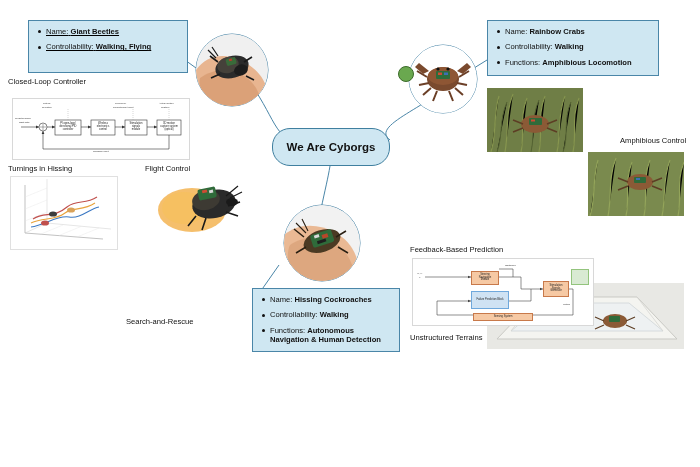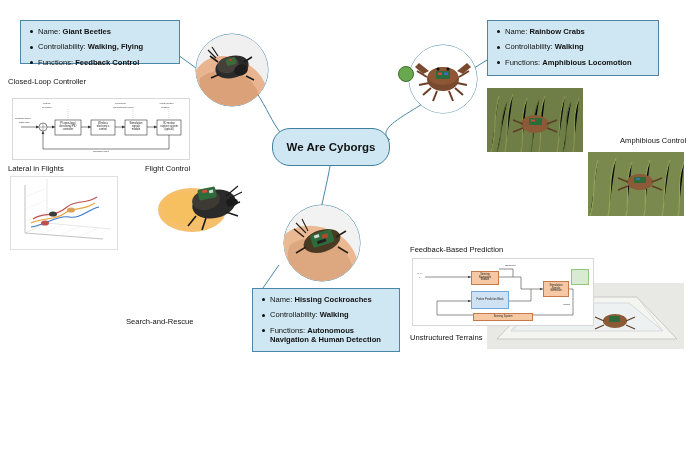--- a/index.html
+++ b/index.html
@@ -127,33 +127,29 @@
 
     <circle cx="232" cy="70" r="36" fill="none" stroke="#4a86a8" stroke-width="1"></circle>
     <circle cx="443" cy="79" r="34" fill="none" stroke="#4a86a8" stroke-width="1"></circle>
     <circle cx="322" cy="243" r="38" fill="none" stroke="#4a86a8" stroke-width="1"></circle>
   </svg>
 
   <div class="abs center-node">
     <span>We Are Cyborgs</span>
   </div>
 
-  <div class="abs callout" style="left:20px; top:20px; width:160px; height:44px;">
+  <div class="abs callout" style="left:28px; top:20px; width:160px; height:53px;text-decoration:underline;">
     <ul>
       <li>
         <span>Name:</span>
         <b>Giant Beetles</b>
       </li>
       <li>
         <span>Controllability:</span>
         <b>Walking, Flying</b>
-      </li>
-      <li>
-        <span>Functions:</span>
-        <b>Feedback Control</b>
       </li>
     </ul>
   </div>
 
   <div class="abs callout" style="left:487px; top:20px; width:172px; height:56px;">
     <ul>
       <li>
         <span>Name:</span>
         <b>Rainbow Crabs</b>
       </li>
@@ -275,21 +271,21 @@
       <line x1="156" y1="10" x2="156" y2="21" stroke="#999" stroke-width="0.4" stroke-dasharray="1,1"></line>
     </svg>
 
     <div class="blk" style="left:42px; top:21px; width:26px; height:15px;">PI open-loop/<br>directional PID<br>controller</div>
     <div class="blk" style="left:78px; top:21px; width:24px; height:15px;">Wireless<br>electronics<br>control</div>
     <div class="blk" style="left:112px; top:21px; width:22px; height:15px;">Stimulation<br>signals<br>module</div>
     <div class="blk" style="left:144px; top:21px; width:24px; height:15px;">3D motion<br>capture system<br>(optical)</div>
     <div class="lbl" style="left:80px; top:51px;">feedback input</div>
   </div>
 
-  <div class="abs caption" style="left:8px; top:164px;">Lateral in Flights</div>
+  <div class="abs caption" style="left:8px; top:164px;">Turnings in Hissing</div>
 
   <div class="abs plot-bg" style="left:10px; top:176px; width:106px; height:72px;">
     <svg width="106" height="72" viewBox="0 0 106 72">
 
       <polyline points="14,8 14,56 92,62" fill="none" stroke="#999" stroke-width="0.6"></polyline>
       <polyline points="14,56 36,46 36,2" fill="none" stroke="#ccc" stroke-width="0.5"></polyline>
       <polyline points="36,46 100,52" fill="none" stroke="#ccc" stroke-width="0.5"></polyline>
 
       <g stroke="#e2e2e2" stroke-width="0.4">
         <line x1="14" y1="20" x2="36" y2="11"></line>

